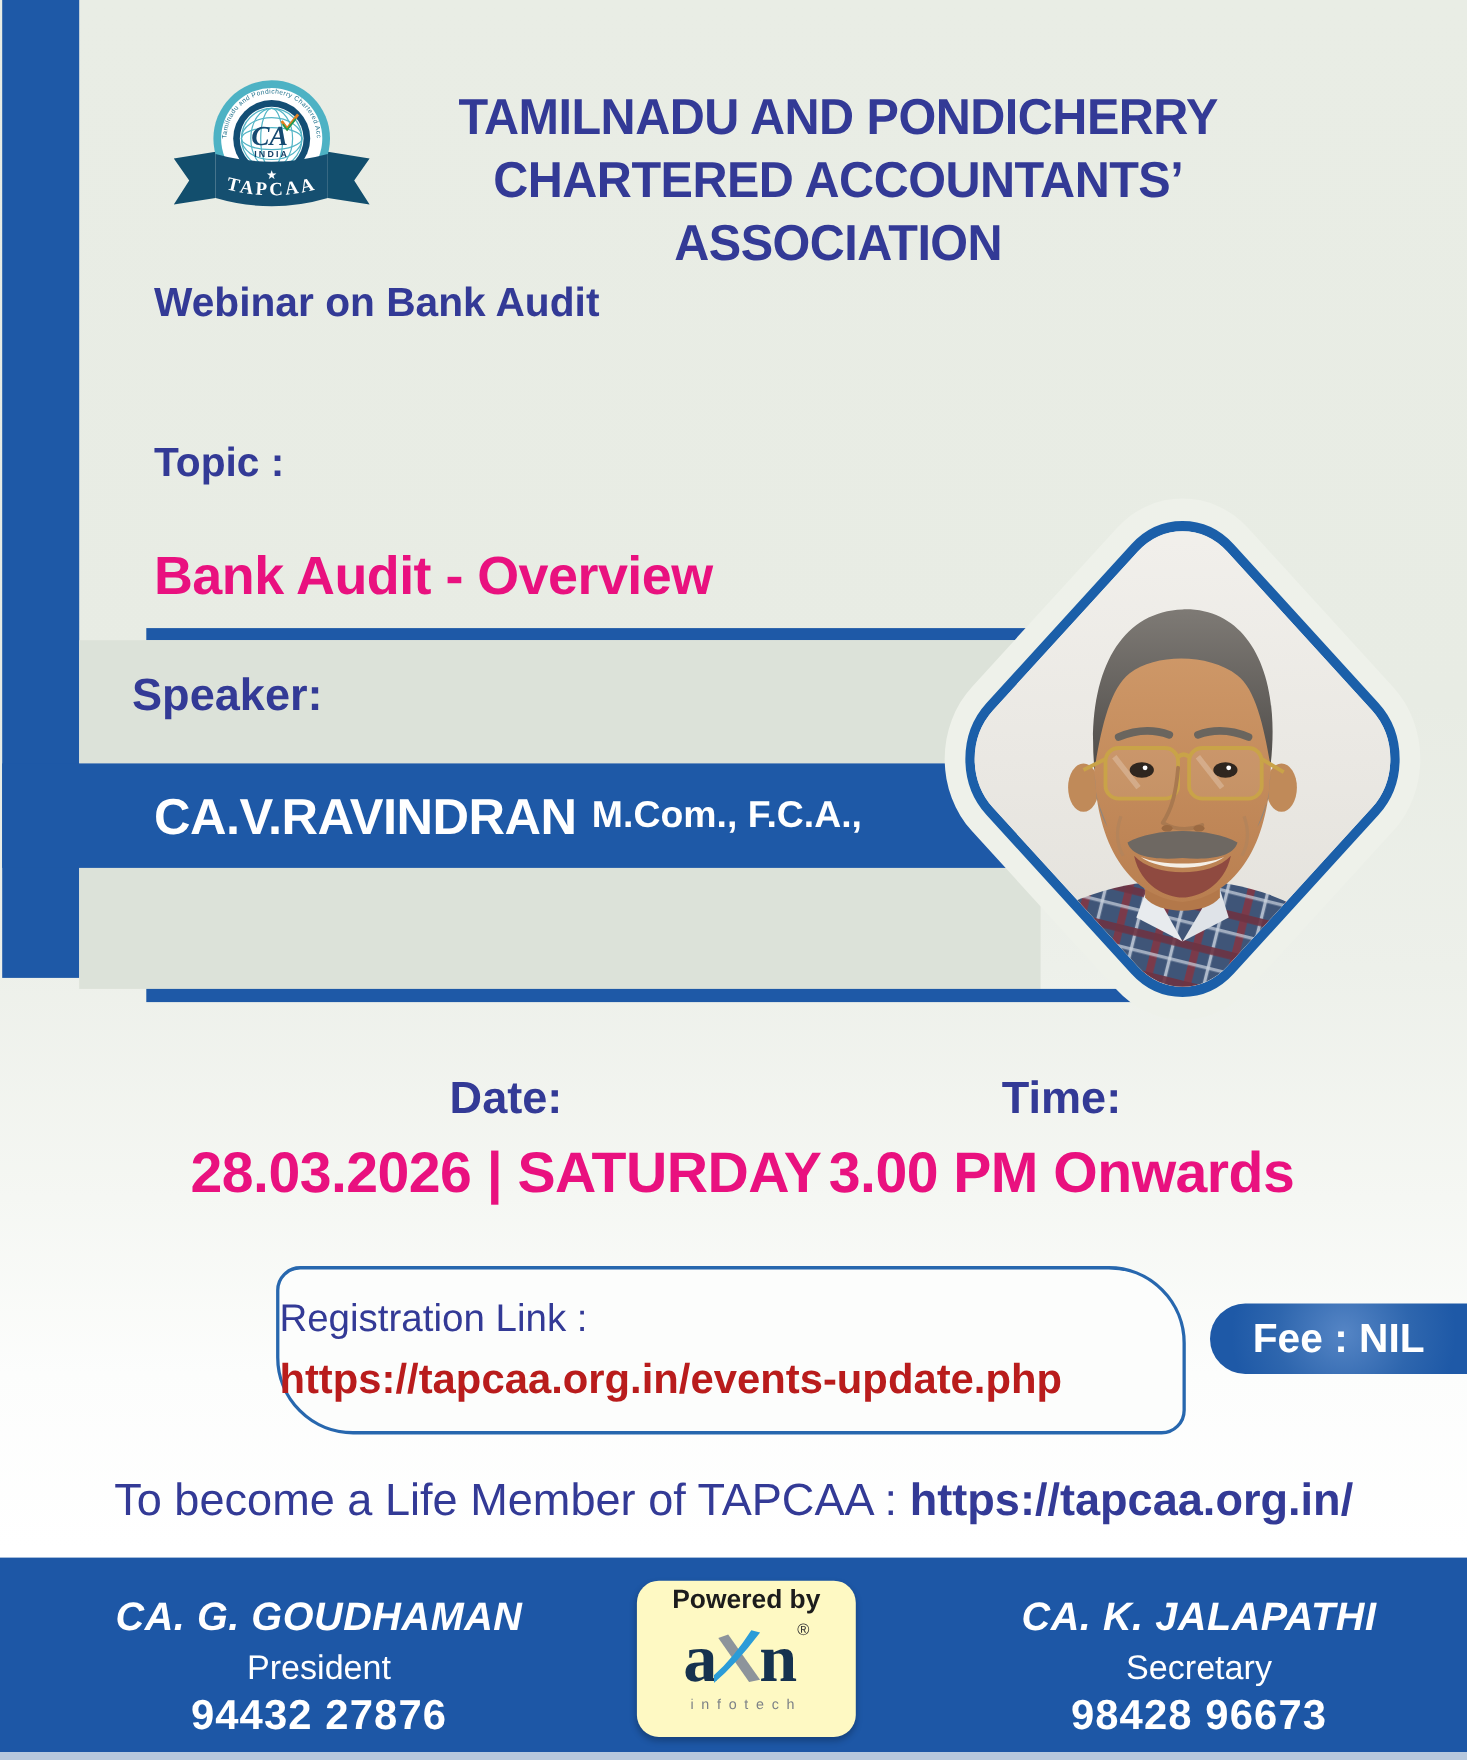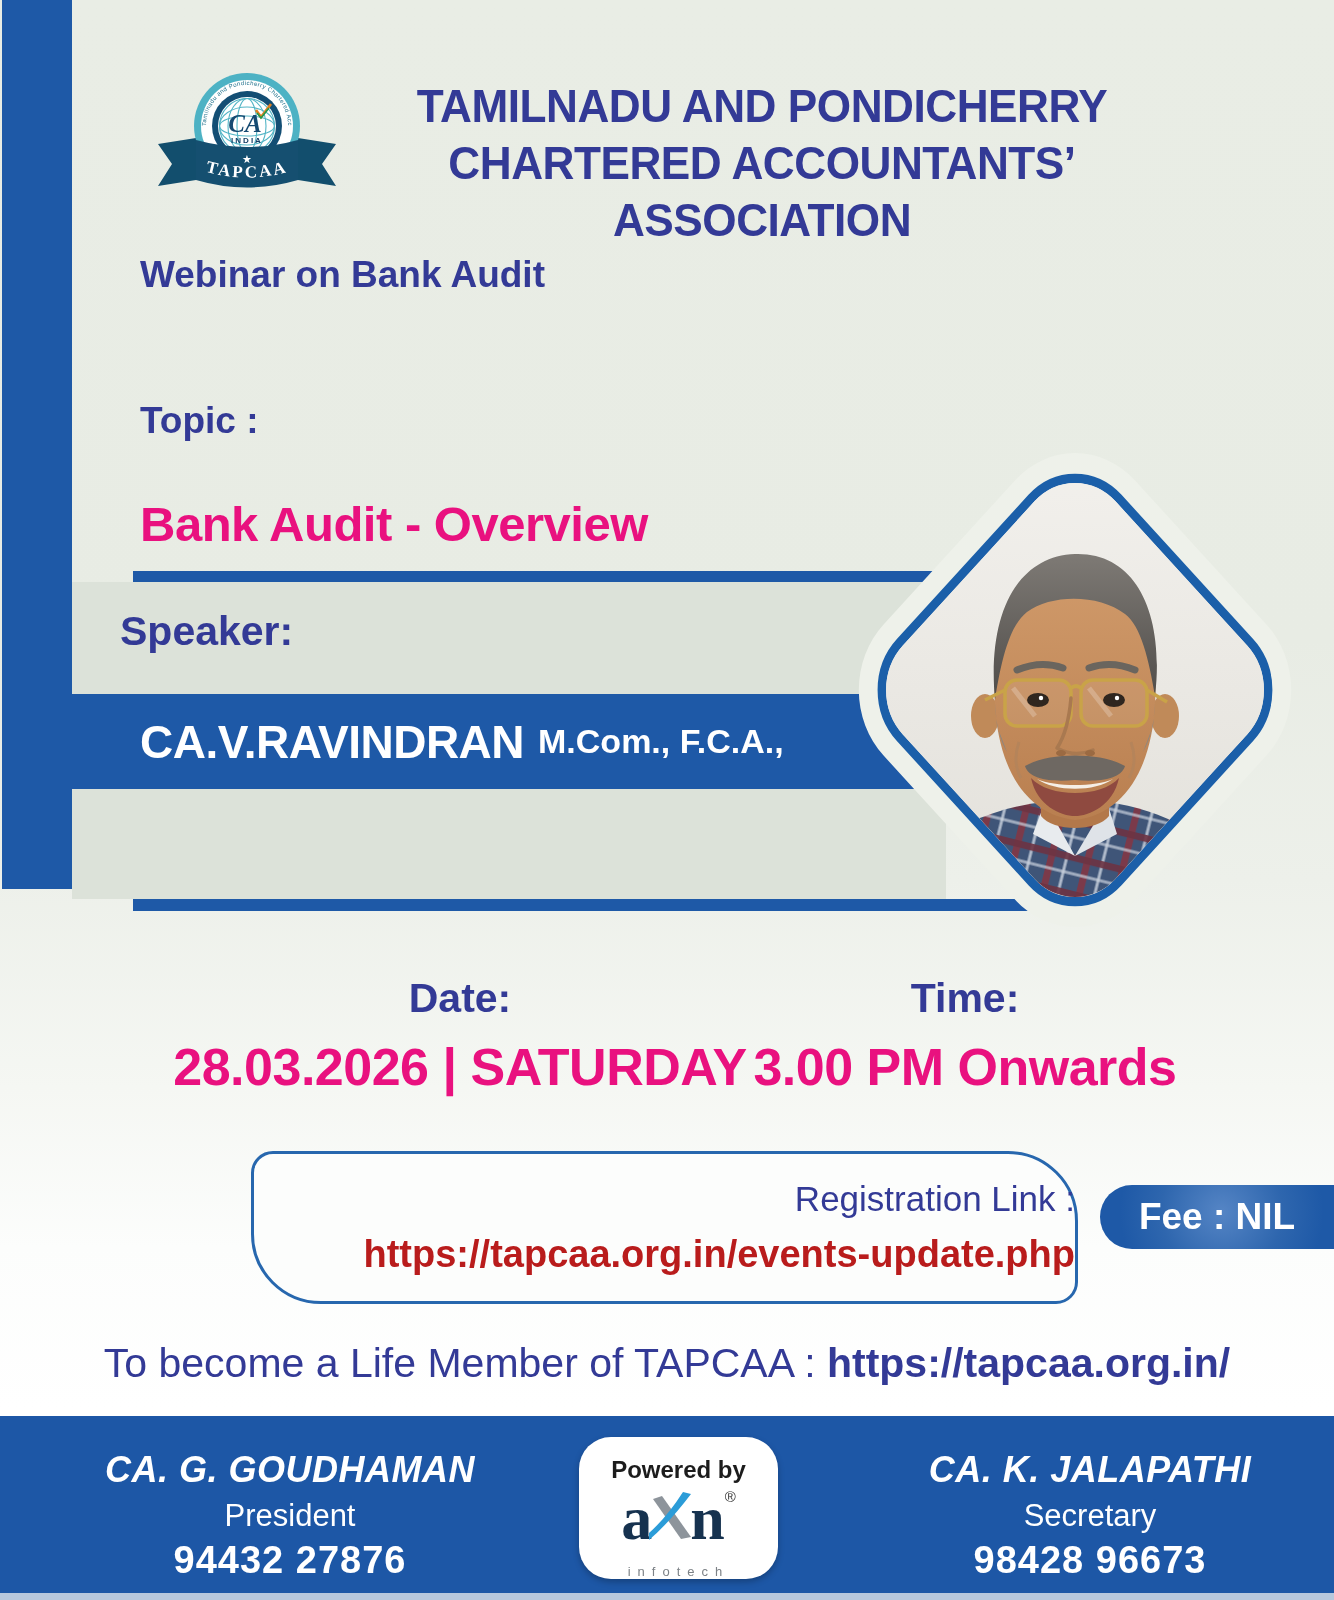--- a/index.html
+++ b/index.html
@@ -38,46 +38,46 @@
   .diamond-inner{position:absolute;left:-66px;top:-66px;width:452px;height:452px;transform:rotate(-45deg) scale(1.064,0.971);}
 
   
   .date-block{left:170px;top:975px;width:580px;text-align:center;}
   .time-block{left:740px;top:975px;width:450px;text-align:center;}
   .sch-label{color:#333a96;font-weight:bold;font-size:41px;}
   .sch-value{color:#e9117f;font-weight:bold;font-size:52px;margin-top:15px;white-space:nowrap;letter-spacing:-0.5px;}
 
   
   .regbox{left:251px;top:1151px;width:827px;height:153px;background:#fcfdfc;border:3px solid #2767ae;
-     border-radius:22px 70px 22px 70px;display:flex;flex-direction:column;align-items:flex-end;justify-content:center;box-sizing:border-box;}
+     border-radius:22px 70px 22px 70px;display:flex;flex-direction:column;align-items:flex-start;justify-content:center;box-sizing:border-box;}
   .reg-label{color:#333a96;font-size:35px;font-weight:500;}
   .reg-url{color:#b91c1c;font-size:38px;font-weight:bold;margin-top:14px;}
   .feebadge{left:1100px;top:1185px;width:234px;height:64px;border-radius:34px 0 0 34px;
      background:radial-gradient(circle at 52% 42%, #5585c5 0%, #2e66ae 48%, #1e59a7 80%);
      color:#fff;font-size:37px;font-weight:bold;display:flex;align-items:center;justify-content:center;}
 
   
   .membership{left:0;top:1340px;width:1334px;text-align:center;color:#333a96;font-size:41px;}
   .membership b{font-weight:bold;}
 
   
   .footer{left:0;top:1416px;width:1334px;height:177px;background:#1d57a6;}
   .f-block{position:absolute;width:400px;text-align:center;color:#fff;}
   .f-left{left:90px;top:33px;}
   .f-right{left:890px;top:33px;}
   .f-name{font-size:36px;font-weight:bold;letter-spacing:0.5px;font-style:italic;}
   .f-role{font-size:31px;margin-top:7px;}
   .f-phone{font-size:38px;font-weight:bold;margin-top:5px;letter-spacing:1px;}
-  .powered-box{position:absolute;left:579px;top:21px;width:199px;height:142px;background:#ffffff;border-radius:32px;
-     box-shadow:0 3px 6px rgba(0,0,0,0.25);display:flex;flex-direction:column;align-items:center;padding-top:19px;box-sizing:border-box;}
+  .powered-box{position:absolute;left:579px;top:21px;width:199px;height:142px;background:#fef9c3;border-radius:20px;
+     box-shadow:0 3px 6px rgba(0,0,0,0.25);display:flex;flex-direction:column;align-items:center;padding-top:4px;box-sizing:border-box;}
   .powered-label{color:#1c1c1c;font-size:24px;font-weight:600;}
   .axn-row{display:flex;align-items:flex-end;height:66px;margin-top:2px;}
   .axn-letter{font-family:"Liberation Serif",serif;font-weight:bold;font-size:62px;line-height:58px;color:#16324f;}
   .axn-reg{font-size:15px;color:#333;align-self:flex-start;margin-top:2px;}
-  .axn-sub{color:#7d8287;font-size:13px;letter-spacing:7px;margin-top:17px;}
+  .axn-sub{color:#7d8287;font-size:13px;letter-spacing:7px;margin-top:5px;}
   .bottom-strip{left:0;top:1593px;width:1334px;height:7px;background:#b7c8dd;}
 </style>
 </head>
 <body>
 
 <div class="poster">
 
   <div class="abs stripe"></div>
   <div class="abs hline-top"></div>
   <div class="abs graybox1"></div>

